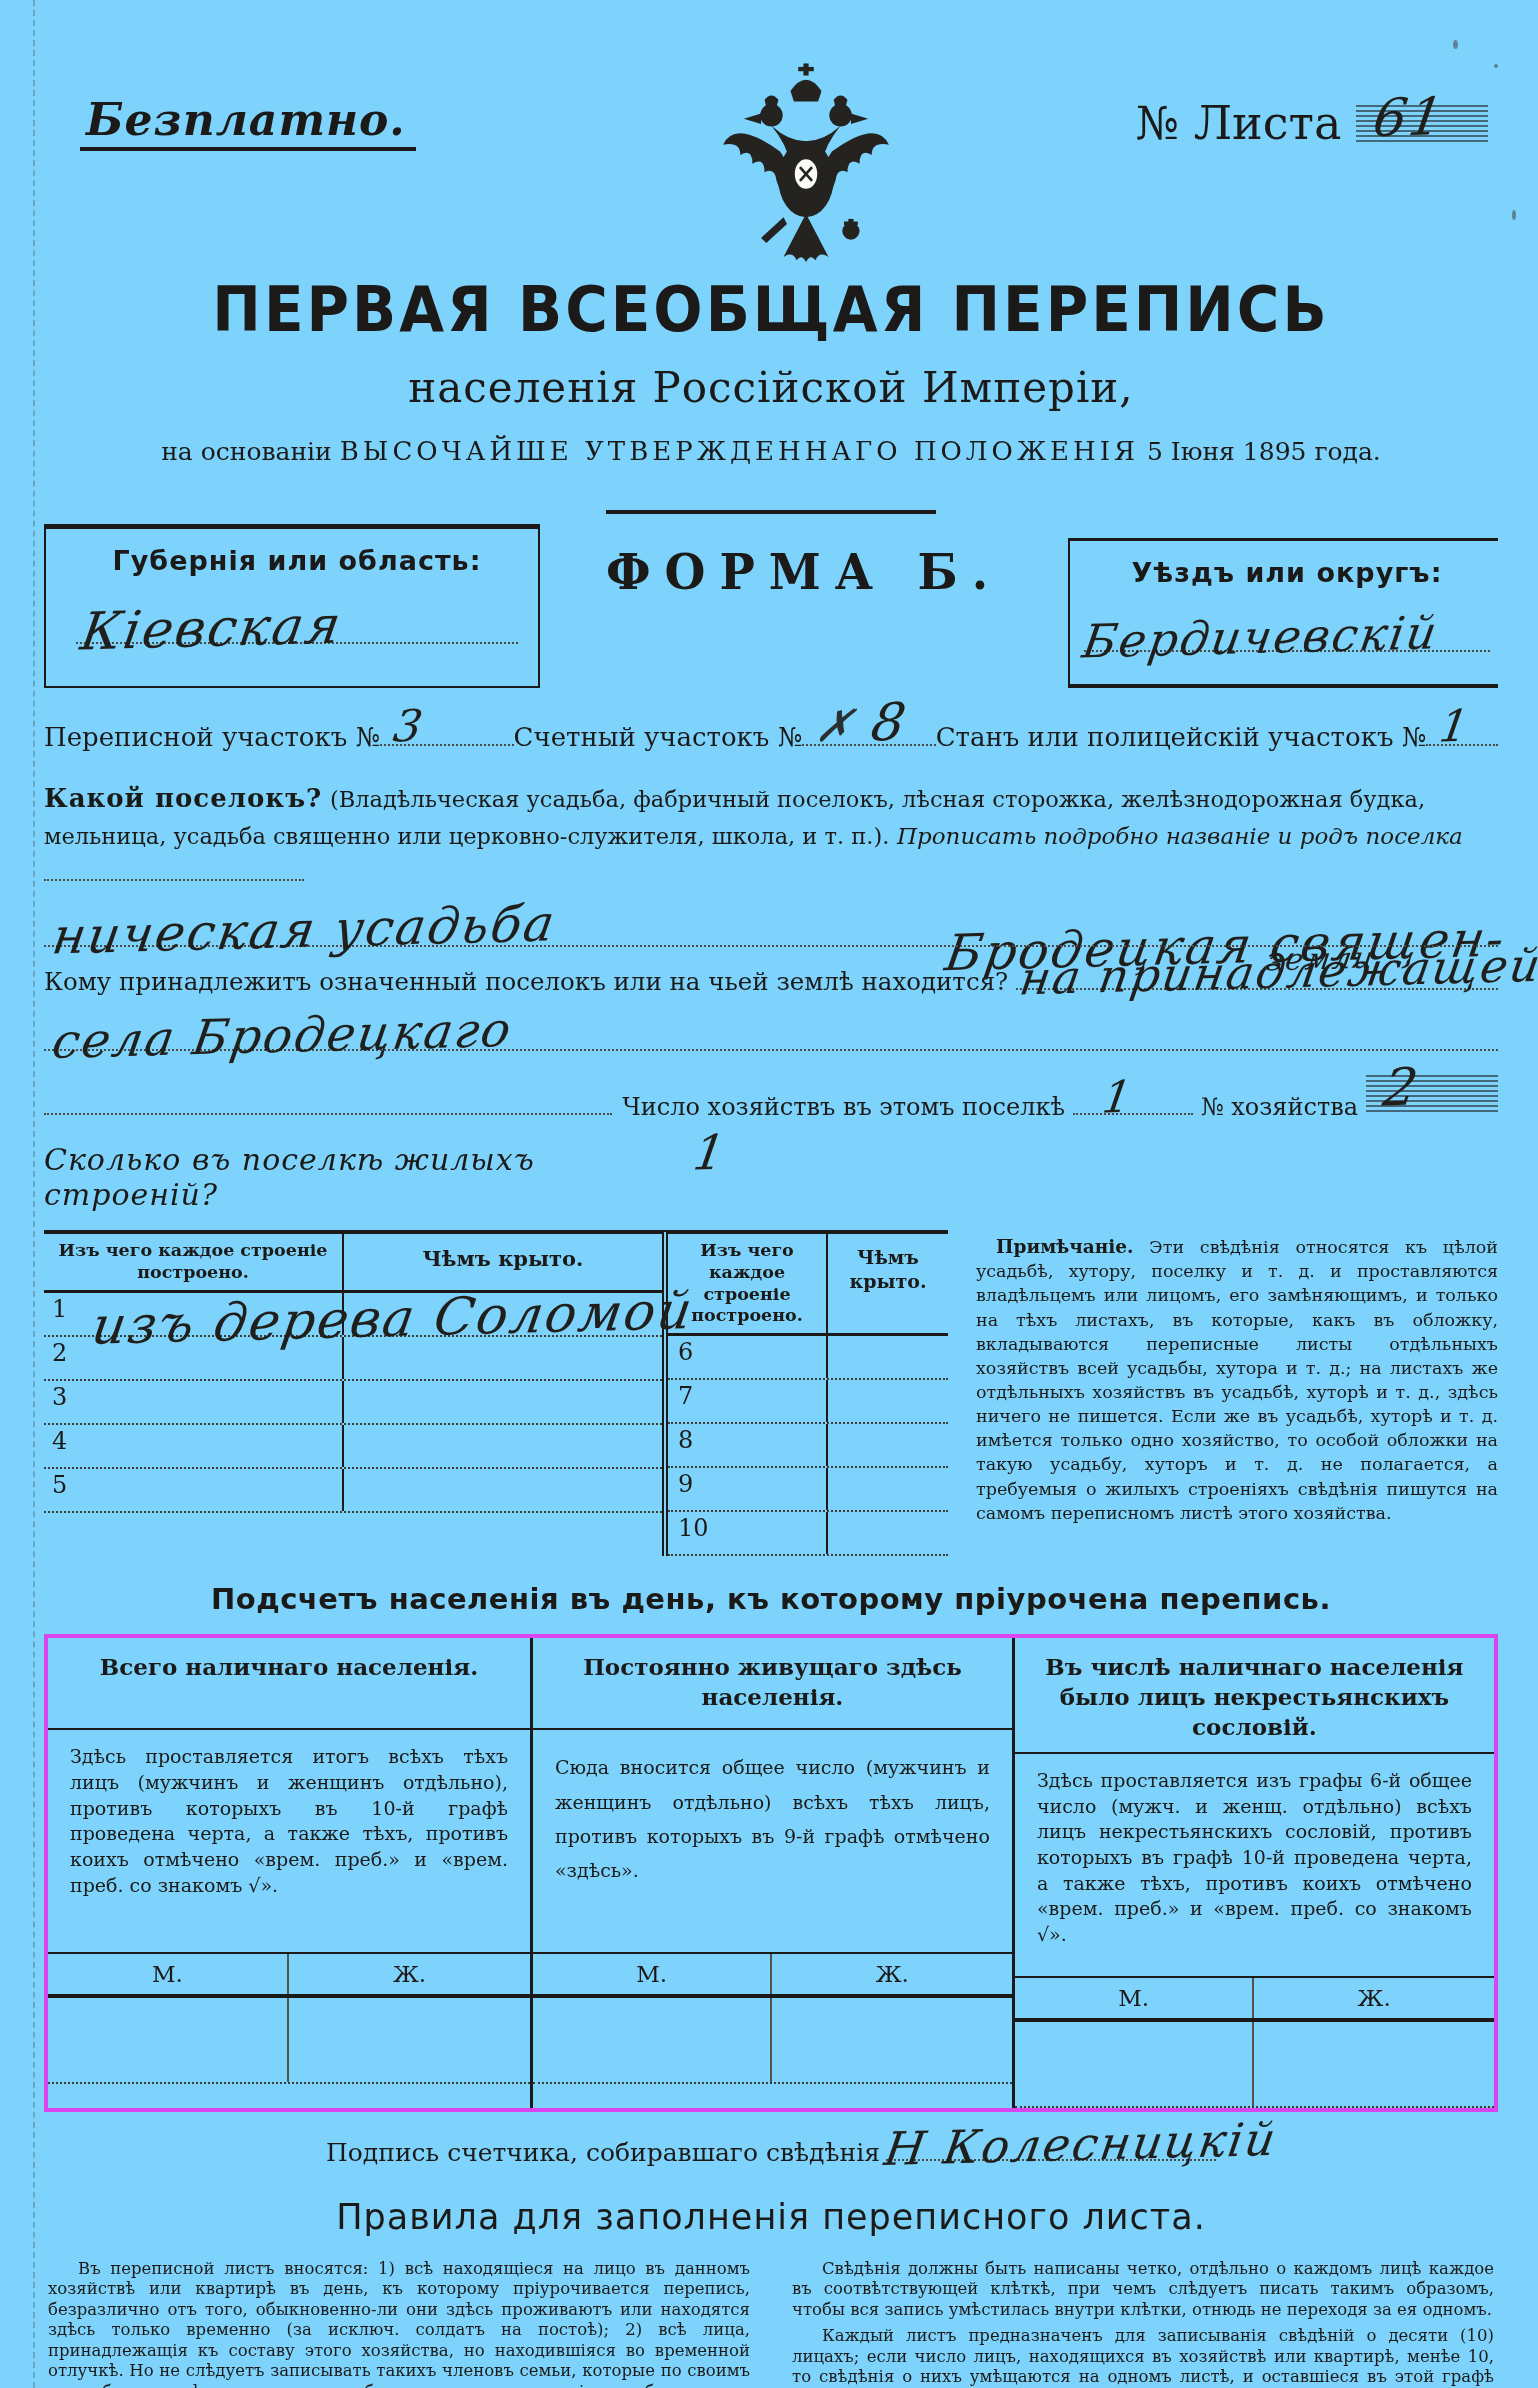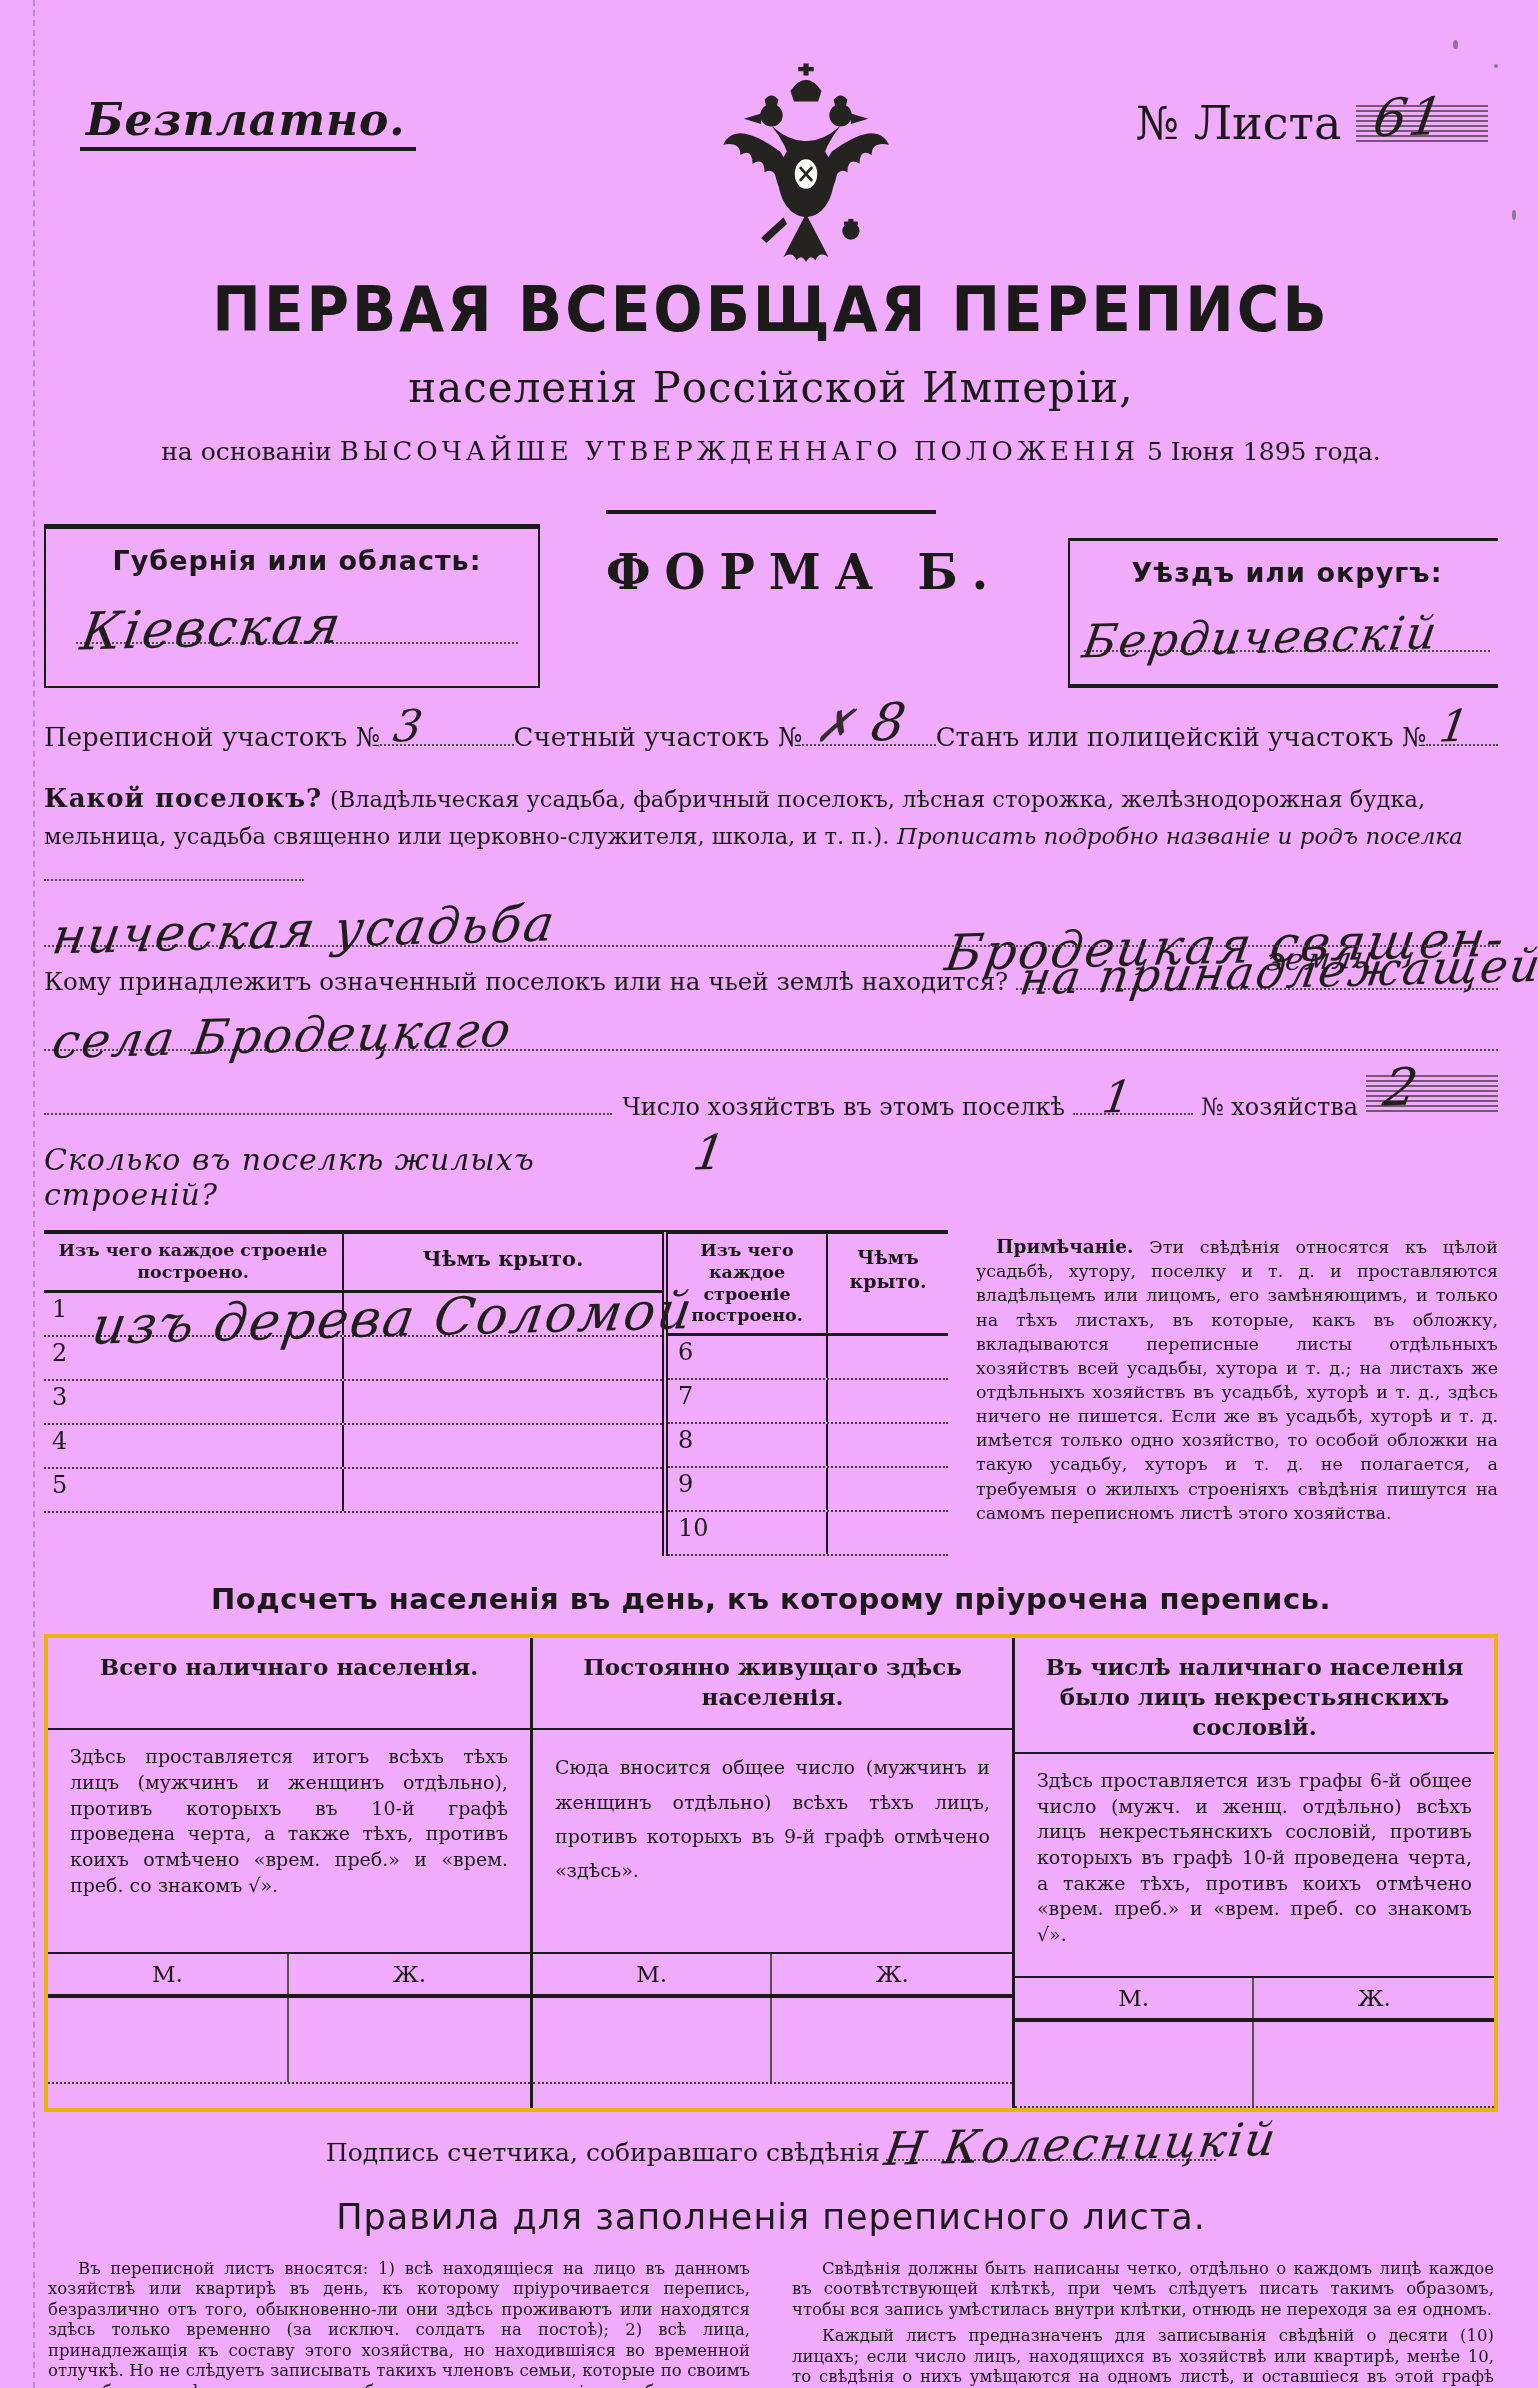--- a/index.html
+++ b/index.html
@@ -1,19 +1,19 @@
 <!DOCTYPE html>
 <html><head>
 <meta charset="utf-8">
 <style>
   * { margin:0; padding:0; box-sizing:border-box; }
   html,body { background:#e8e6e0; }
   .page {
     position:relative; width:1538px; height:2388px; margin:0 auto;
-    background:#f0abfc; color:#1b1a18; overflow:hidden;
+    background:#7dd3fc; color:#1b1a18; overflow:hidden;
     font-family:"DejaVu Serif", serif;
     padding:64px 40px 30px 44px;
   }
   .page::before{ content:""; position:absolute; left:33px; top:0; bottom:0;
     border-left:2px dashed rgba(40,40,40,.25); }
   .speck{ position:absolute; background:#444; border-radius:50%; opacity:.55; }
 
   
   .hdr{ display:flex; align-items:flex-start; justify-content:space-between; height:205px; }
   .free{ font-size:44px; font-style:italic; font-weight:bold; margin-top:30px; margin-left:36px;
@@ -102,21 +102,21 @@
   .bt1 .bt-c1{ width:300px; border-right:2px solid #1b1a18; padding:2px 0 0 8px;}
   .bt2 .bt-c1{ width:160px; border-right:2px solid #1b1a18; padding:2px 0 0 10px;}
   .bt-c2{ flex:1; }
   .bt-hand{ position:absolute; left:50px; top:58px; font-size:52px; z-index:3; }
   .bnote{ flex:1; padding:4px 0 0 28px; font-size:17.5px; line-height:1.38; text-align:justify; }
   .bnote .lead{ font-weight:bold; font-size:18.5px;margin-left:20px; }
 
   
   .csec-h{ text-align:center; font-family:"DejaVu Sans", sans-serif; font-weight:bold;
            font-size:29px; margin-top:26px; letter-spacing:.5px;}
-  .ctable{ display:flex; border:4px solid #eab308; margin-top:18px;justify-content:center; }
+  .ctable{ display:flex; border:4px solid #d946ef; margin-top:18px; }
   .ct-col{ width:33.333%; display:flex; flex-direction:column; }
   .ct-col + .ct-col{ border-left:3px solid #1b1a18; }
   .ct-h{ font-weight:bold; font-size:23px; text-align:center; padding:14px 30px 10px 30px;
          border-bottom:2px solid #1b1a18; min-height:92px; line-height:1.3;}
   .ct-d{ font-size:19px; line-height:1.35; text-align:justify; padding:14px 22px; height:222px; }
   .ct-c2 .ct-d{ line-height:1.8; padding-top:20px; }
   .ct-mj{ display:flex; border-top:2px solid #1b1a18; border-bottom:4px solid #1b1a18; }
   .ct-mj div{ width:50%; text-align:center; font-size:23px; padding:7px 0; }
   .ct-mj div:first-child{ border-right:2px solid #55524c; }
   .ct-data{ display:flex; height:86px; border-bottom:2px dotted #3c3b38; }

